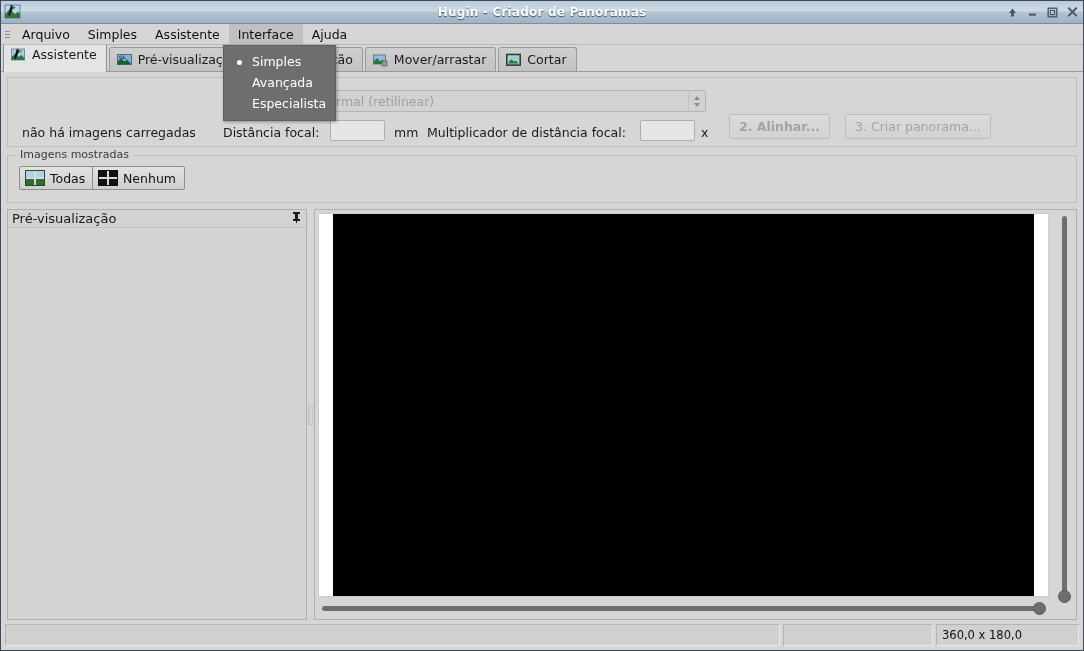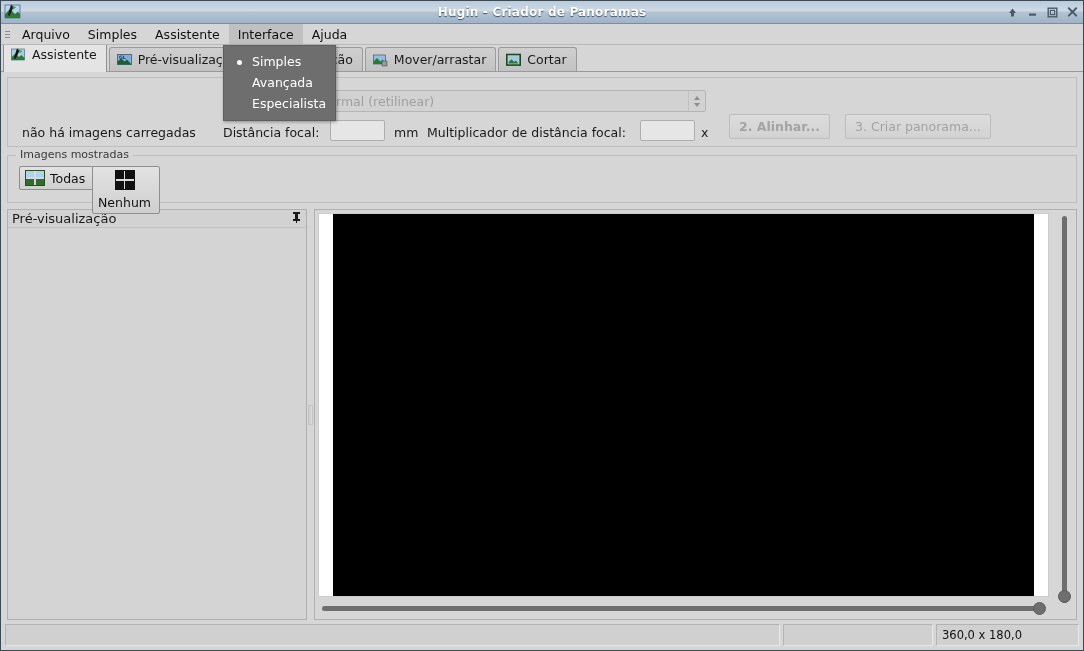--- a/index.html
+++ b/index.html
@@ -165,21 +165,21 @@
     height: 48px; flex: 0 0 48px;
     position: relative;
   }
   #imgshown > .legend {
     position: absolute; left: 8px; top: -8px;
     background: #d6d6d6; padding: 0 4px;
     font-size: 11px; color: #3a3a3a;
   }
   #imgshown .btn { position: absolute; display: flex; align-items: center; gap: 5px; padding: 3px 8px 3px 5px; }
   #btn-todas { left: 11px; top: 10px; }
-  #btn-nenhum { left: 84px; top: 10px; flex-direction: column; }
+  #btn-nenhum { left: 84px; top: 10px; }
 
   .grid-icon { width: 20px; height: 16px; display: grid;
     grid-template-columns: 1fr 1fr; grid-template-rows: 1fr 1fr; gap: 1.5px;
     border: 1px solid #2d4a22; flex: 0 0 20px; }
   .grid-icon span { display: block; }
 
   
   #mainarea {
     flex: 1 1 auto;
     display: flex;

